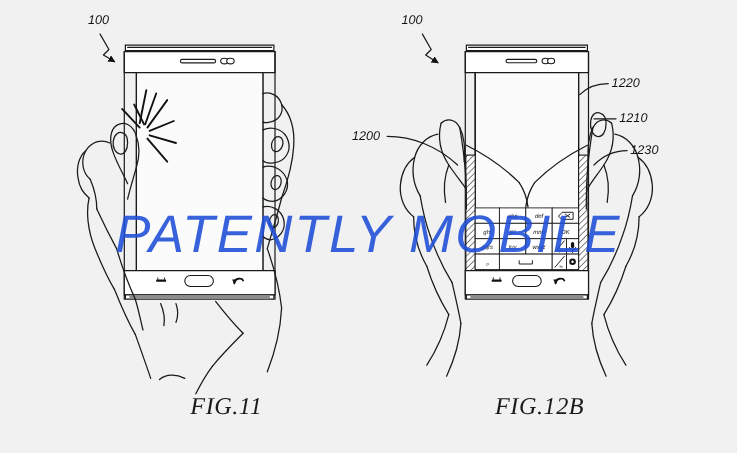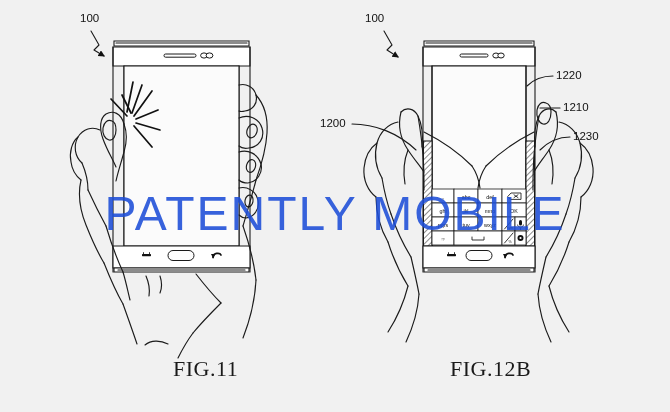--- a/index.html
+++ b/index.html
@@ -8,20 +8,21 @@
     width:670px;height:412px;
     background:#f1f1f1;
     font-family:"Liberation Sans", sans-serif;
     overflow:hidden;
     position:relative;
   }
   #page{
     position:relative;
     width:670px;height:376px;
     background:#f1f1f1;
+    font-style:italic;
   }
   svg.fig{position:absolute;top:0;left:0;width:670px;height:412px;}
   .ln{fill:none;stroke:#1a1a1a;stroke-width:1.1;stroke-linecap:round;stroke-linejoin:round;}
   .ln-thin{fill:none;stroke:#222;stroke-width:0.9;stroke-linecap:round;stroke-linejoin:round;}
   .ln-hand{fill:none;stroke:#1b1b1b;stroke-width:1.15;stroke-linecap:round;stroke-linejoin:round;}
   .ln-heavy{fill:none;stroke:#111;stroke-width:1.7;stroke-linecap:round;stroke-linejoin:round;}
   .fillw{fill:#ffffff;stroke:#1a1a1a;stroke-width:1.1;}
   .fillw2{fill:#fdfdfd;stroke:#1a1a1a;stroke-width:1.0;}
   .fillblk{fill:#111;stroke:none;}
   .screen{fill:#fbfbfb;stroke:#1a1a1a;stroke-width:1.1;}

